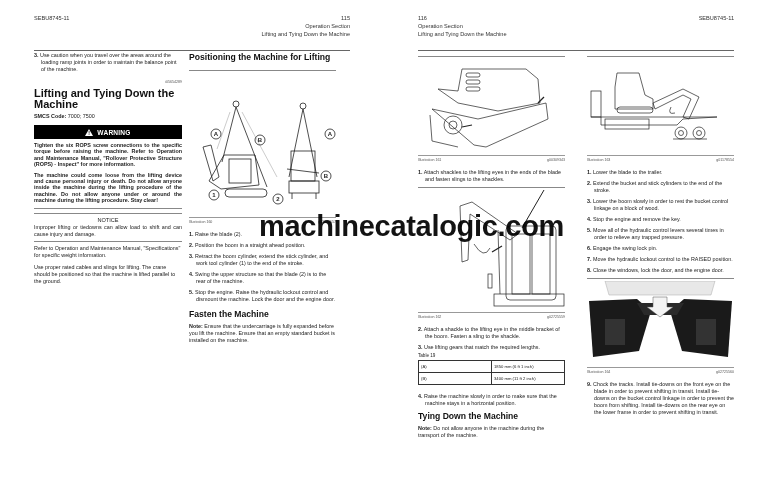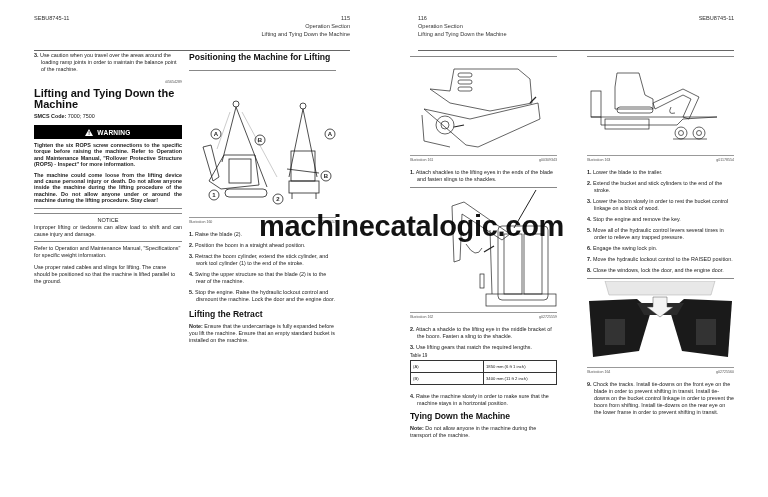--- a/index.html
+++ b/index.html
@@ -12,21 +12,21 @@
 
   .hdr { position: absolute; top: 14px; left: 34px; right: 34px; height: 28px; font-size: 5.6px; color: #333; }
   .hdr .rule { position: absolute; left: 0; right: 0; top: 36px; border-top: 1.2px solid #666; }
   .hdr .l { position: absolute; left: 0; top: 0; }
   .hdr .r { position: absolute; right: 0; top: 0; text-align: right; }
   .hdr .line { line-height: 8px; }
 
   .col { position: absolute; top: 52px; font-size: 5.4px; line-height: 7px; color: #222; }
   .left .col1 { left: 34px; width: 148px; }
   .left .col2 { left: 189px; width: 147px; }
-  .right .col1 { left: 26px; width: 147px; }
+  .right .col1 { left: 34px; width: 147px; }
   .right .col2 { left: 203px; width: 147px; }
 
   .step { padding-left: 7px; text-indent: -7px; margin-bottom: 4px; }
   .step b { font-weight: bold; }
   .id-code { text-align: right; font-size: 3.6px; color: #555; margin: 6px 0 2px; }
   h1.big { font-size: 11px; line-height: 11px; font-weight: bold; color: #111; margin-bottom: 3px; }
   h2.sec { font-size: 8.6px; line-height: 10px; font-weight: bold; color: #111; }
   .smcs { font-size: 5.4px; margin-bottom: 5px; }
   .smcs b { font-weight: bold; }
 
@@ -128,21 +128,21 @@
       </div>
       <div class="caption">
         <span>Illustration 160</span>
         <span>g02725557</span>
       </div>
       <div class="step"><b>1.</b> <span>Raise the blade (2).</span></div>
       <div class="step"><b>2.</b> <span>Position the boom in a straight ahead position.</span></div>
       <div class="step"><b>3.</b> <span>Retract the boom cylinder, extend the stick cylinder, and work tool cylinder (1) to the end of the stroke.</span></div>
       <div class="step"><b>4.</b> <span>Swing the upper structure so that the blade (2) is to the rear of the machine.</span></div>
       <div class="step"><b>5.</b> <span>Stop the engine. Raise the hydraulic lockout control and dismount the machine. Lock the door and the engine door.</span></div>
-      <h2 class="sec" style="margin-top:6px;">Lifting the Retract</h2>
+      <h2 class="sec" style="margin-top:6px;">Fasten the Machine</h2>
       <div class="para" style="margin-top:4px;"><b>Note:</b> <span>Ensure that the undercarriage is fully expanded before you lift the machine. Ensure that an empty standard bucket is installed on the machine.</span></div>
     </div>
   </div>
 
   <div class="page right">
     <div class="hdr">
       <div class="l">
         <div class="line">116</div>
         <div class="line">Operation Section</div>
         <div class="line">Lifting and Tying Down the Machine</div>

